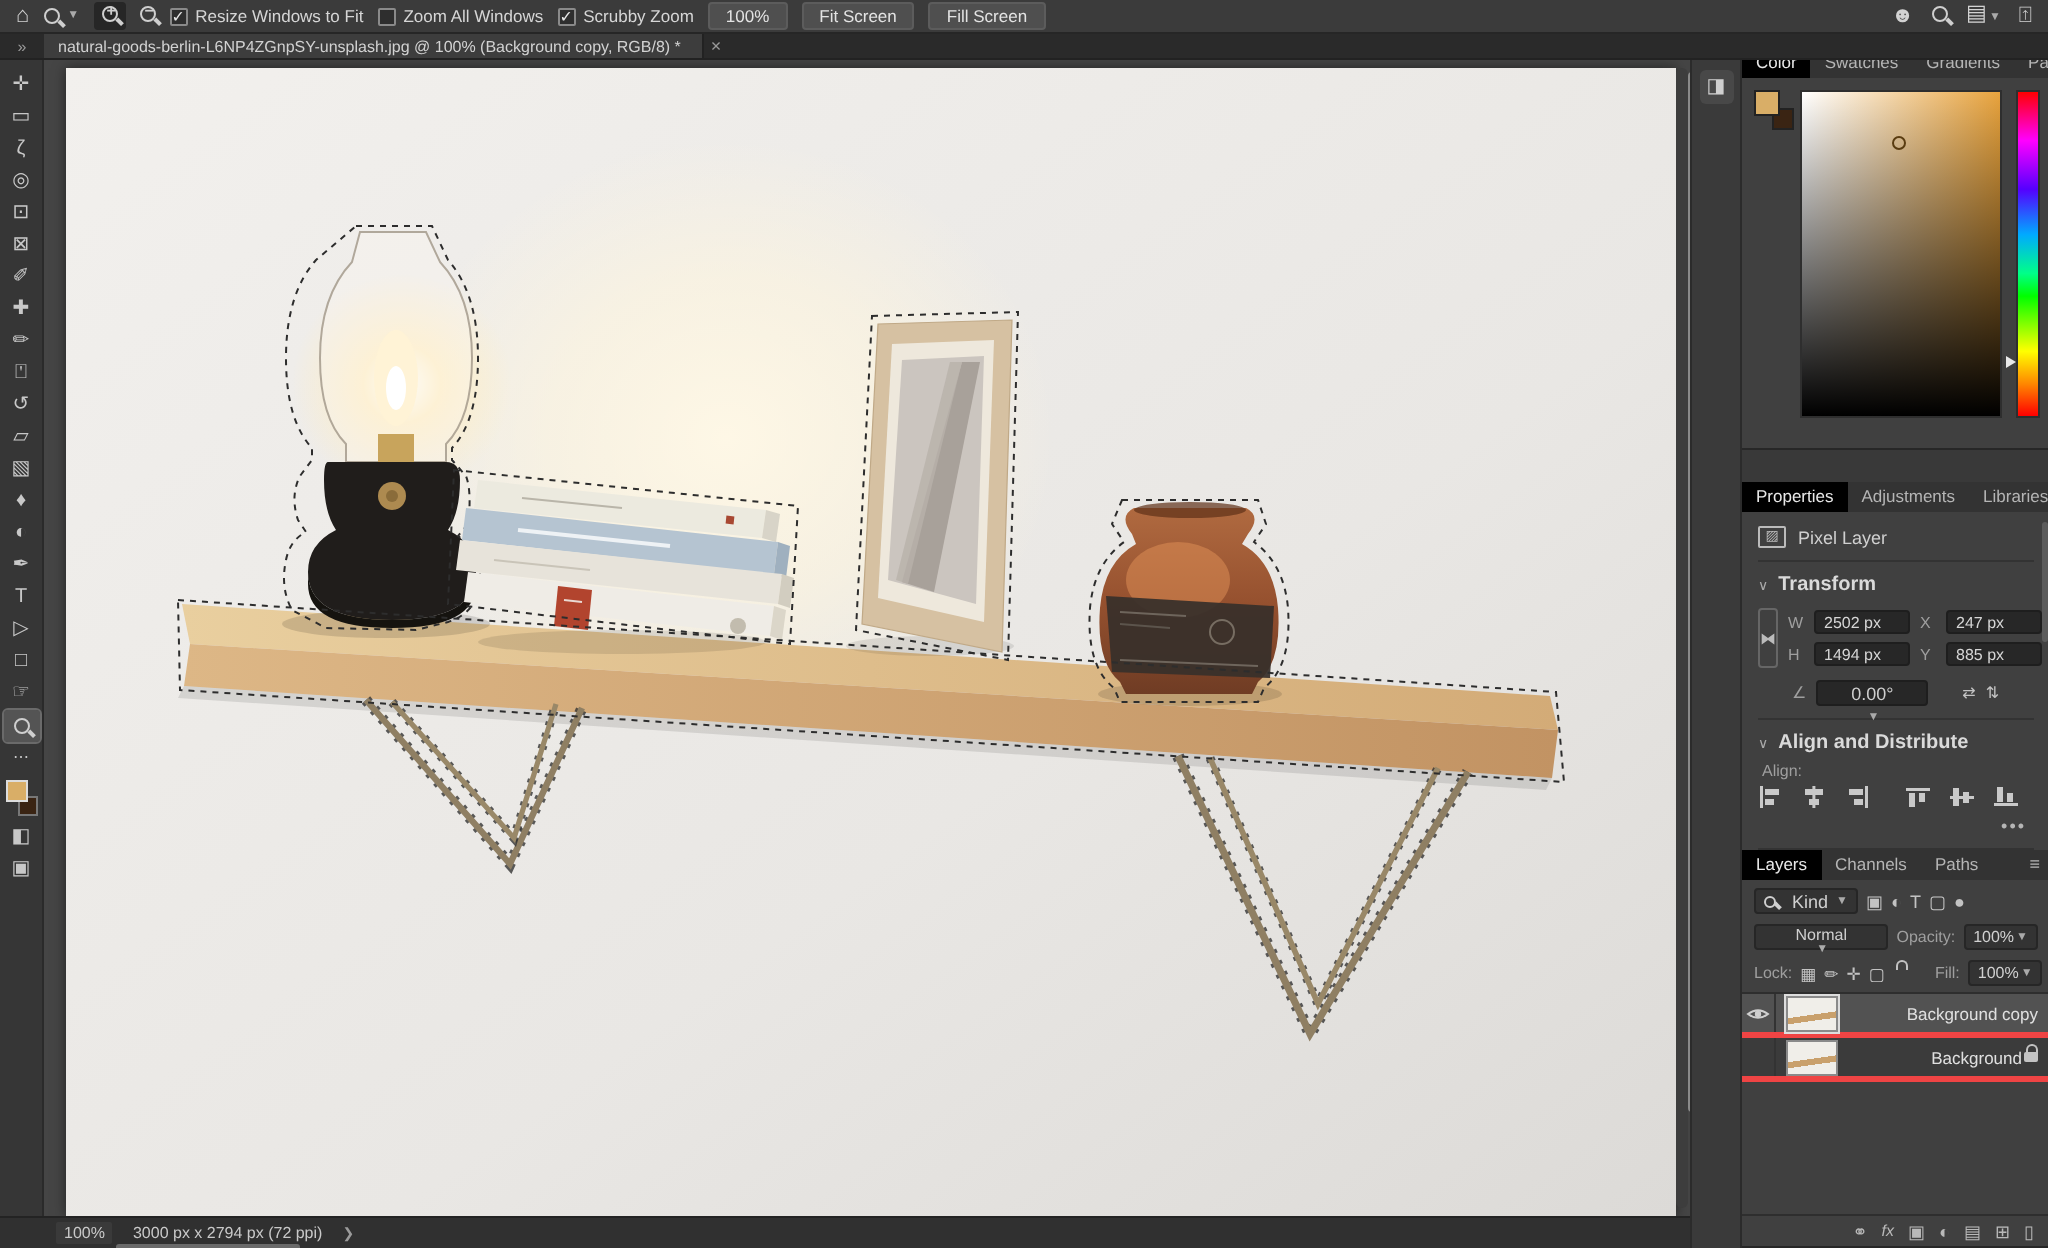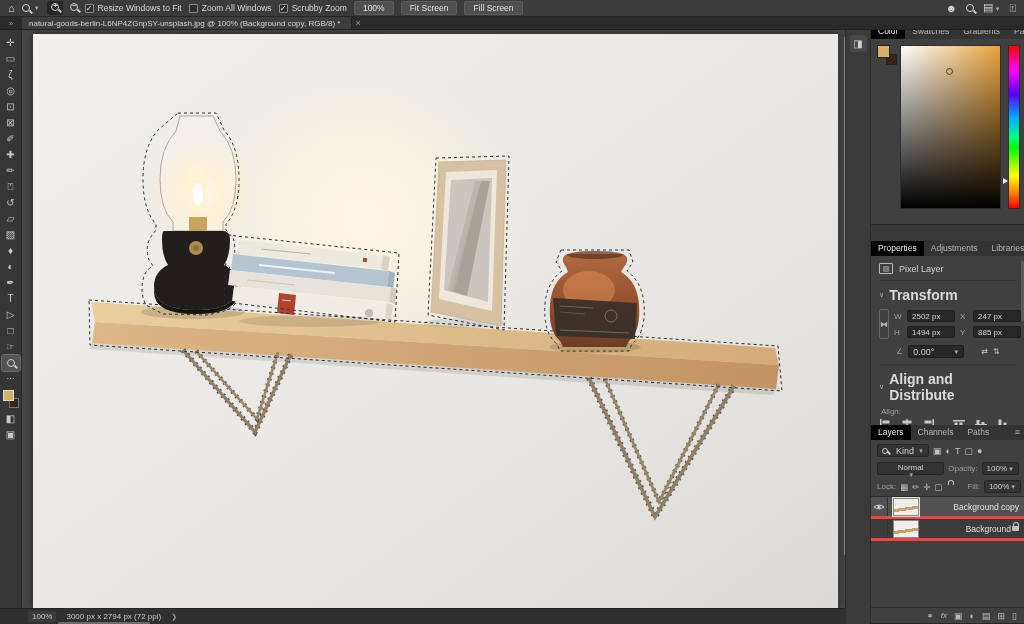--- a/index.html
+++ b/index.html
@@ -64,29 +64,29 @@
       linear-gradient(to right, #ffffff 0%, #e8a33d 100%); border:1px solid #2e2e2e; }
   .sat-marker { position:absolute; left:45px; top:22px; width:7px; height:7px; border:1.5px solid #5a3c10; border-radius:50%; }
   .hue-strip { position:absolute; right:5px; top:6px; width:12px; height:164px; border:1px solid #2e2e2e;
       background:linear-gradient(to bottom,#ff0000 0%,#ff00ff 15%,#5500ff 30%,#00aaff 44%,#00ff88 56%,#00ff00 63%,#ffff00 80%,#ff8800 90%,#ff0000 100%); }
   .hue-arrow { position:absolute; right:17px; top:139px; width:0; height:0; border-top:3px solid transparent; border-bottom:3px solid transparent; border-left:5px solid #e8e8e8; }
 
   
   .prop-body { position:relative; padding:5px 8px 0 8px; }
   .pixel-row { display:flex; align-items:center; gap:6px; padding:2px 0 6px; border-bottom:1px solid #333; color:#d0d0d0; }
   .pixel-ic { width:14px; height:11px; border:1px solid #bbb; border-radius:1px; font-size:7px; text-align:center; line-height:10px; color:#bbb; }
-  .sec-hdr { display:flex; align-items:center; gap:5px; padding:6px 0 4px; color:#dadada; font-size:14px; }
+  .sec-hdr { display:flex; align-items:center; gap:5px; padding:6px 0 4px; color:#dadada; font-size:10px; }
   .sec-hdr::before { content:"∨"; font-size:7px; color:#aaa; }
   .tf-grid { display:flex; gap:5px; align-items:center; padding:2px 0; }
   .link-col { width:12px; height:30px; border:1px solid #666; border-radius:2px; display:flex; align-items:center; justify-content:center; color:#bbb; font-size:8px; }
   .tf-fields { flex:1; display:grid; grid-template-columns:8px 48px 8px 48px; gap:4px 5px; align-items:center; }
   .field { background:#272727; border:1px solid #1e1e1e; border-radius:2px; color:#d6d6d6; font-size:8px; padding:1px 4px; height:12px; line-height:10px; white-space:nowrap; overflow:hidden; }
   .lab { color:#9f9f9f; font-size:8px; }
   .angle-row { display:flex; align-items:center; gap:5px; padding:4px 0 6px 17px; border-bottom:1px solid #333; }
-  .angle-field { display:flex; align-items:center; gap:4px; background:#272727; border:1px solid #1e1e1e; border-radius:2px; padding:1px 4px; height:13px; width:56px; }
+  .angle-field { display:flex; align-items:center; gap:4px; background:#272727; border:1px solid #1e1e1e; border-radius:2px; padding:1px 4px; height:13px; width:56px;flex-direction:column; }
   .align-row { display:flex; gap:10px; align-items:center; padding:3px 0 2px; }
   .align-ic { display:inline-block; }
   .dots { text-align:right; color:#b5b5b5; padding:2px 4px 6px; border-bottom:1px solid #333; letter-spacing:1px; }
   .prop-scroll { position:absolute; right:1px; top:20px; width:3px; height:60px; background:#5c5c5c; border-radius:2px; }
   .filter-row { display:flex; align-items:center; gap:4px; padding:4px 6px 3px; }
   .kind-box { display:flex; align-items:center; gap:3px; background:#333; border:1px solid #262626; border-radius:2px; height:13px; padding:0 4px; width:52px; color:#d0d0d0; }
   .fil-ic { color:#c3c3c3; font-size:9px; line-height:12px; }
   .blend-row, .lock-row { display:flex; align-items:center; gap:4px; padding:2px 6px 3px; color:#9f9f9f; font-size:8px; }
   .blend-sel { display:flex; align-items:center; background:#333; border:1px solid #262626; border-radius:2px; height:13px; padding:0 4px; width:70px; color:#d0d0d0;flex-direction:column; }
   .blend-sel .cv { flex:1; }

